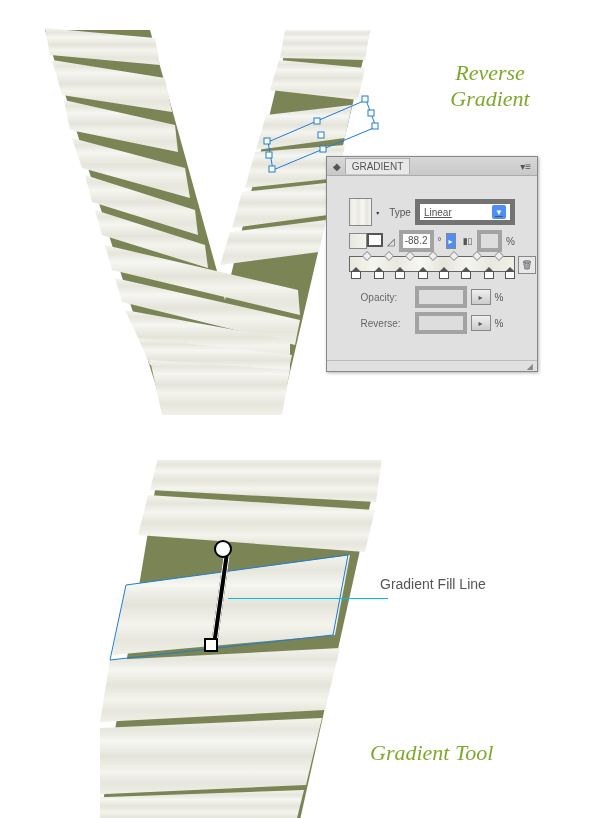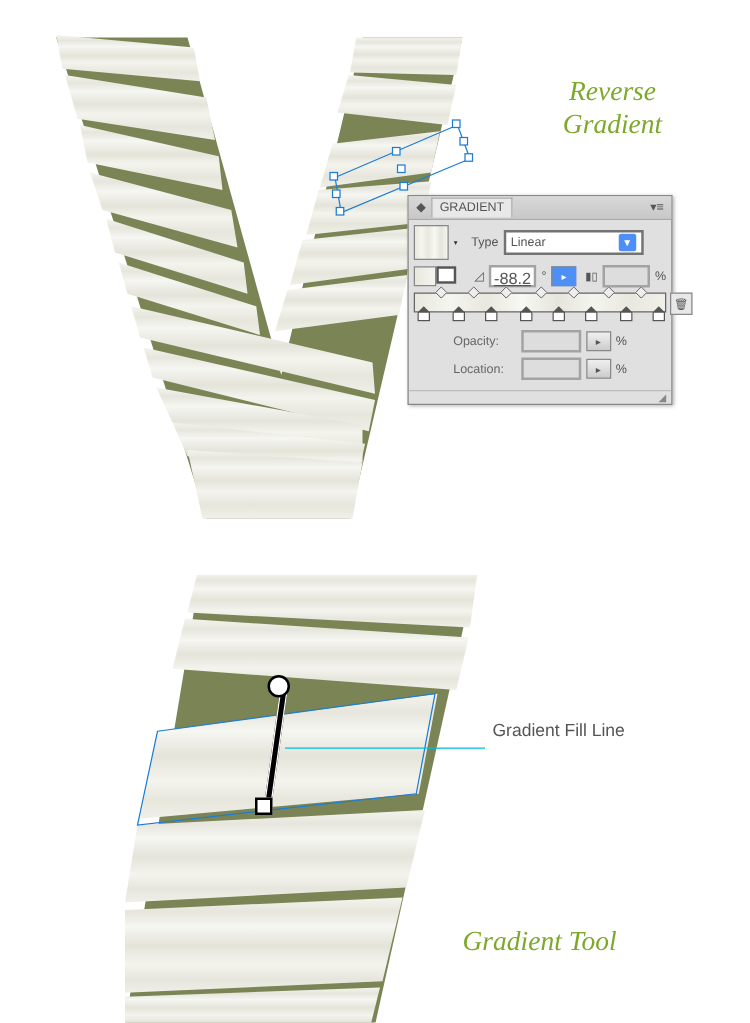--- a/index.html
+++ b/index.html
@@ -52,58 +52,58 @@
   font-size: 10px;
 }
 .panel-tab {
   background: #e8e8e8;
   padding: 2px 6px;
   border: 1px solid #aaa;
   border-bottom: none;
   font-size:10px;
 }
 .panel-body {
-  padding: 4px;
+  padding: 22px;
 }
 .row {
   display: flex;
   align-items: center;
   gap: 4px;
   margin-bottom: 4px;
 }
 .swatch {
   width: 26px; height: 26px;
   background: linear-gradient(90deg,#e8e8de,#f5f5f0,#e8e8de,#f8f8f4,#e5e5dc,#f5f5f0);
   border: 1px solid #888;
 }
 .select {
-  border: 2px solid #737373;
+  border: 5px solid #737373;
   background: #fff;
   padding: 1px 4px;
   display: flex;
   align-items: center;
   justify-content: space-between;
   width: 100px;
   height: 14px;
+  text-decoration: underline;
 }
 .select .arrow {
   width: 14px; height: 14px;
   background: #4d8ef7;
   border-radius: 2px;
   display:flex;align-items:center;justify-content:center;
   color:#fff;
   font-size:8px;
 }
 .input {
-  border: 2px solid #a3a3a3;
+  border: 4px solid #a3a3a3;
   background: #fff;
   width: 40px; height: 12px;
   padding: 1px 2px;
-  font-size:13px;
-  text-decoration:underline;
+  font-size:10px;
 }
 .input.small { width: 30px; }
 .input.disabled { background: #ddd; }
 .gradient-bar {
   position: relative;
   height: 14px;
   background: linear-gradient(90deg,#e8e8de,#f5f5f0,#e8e8de,#f8f8f4,#e5e5dc,#f5f5f0,#e8e8de,#f0f0e8);
   border: 1px solid #666;
   margin: 4px 0 14px 0;
 }
@@ -340,21 +340,21 @@
         <div class="ico" style="position:absolute;right:-22px;top:-1px;width:16px;height:16px">🗑</div>
       </div>
 
       <div class="row" style="justify-content:center;margin-top:6px">
         <span class="lbl">Opacity:</span>
         <div class="input disabled"></div>
         <div class="btn">▸</div>
         <span>%</span>
       </div>
       <div class="row" style="justify-content:center">
-        <span class="lbl">Location:</span>
+        <span class="lbl">Reverse:</span>
         <div class="input disabled"></div>
         <div class="btn">▸</div>
         <span>%</span>
       </div>
     </div>
     <div style="height:10px;border-top:1px solid #bbb;display:flex;justify-content:flex-end;align-items:center;padding-right:4px">
       <span style="font-size:8px;color:#888">◢</span>
     </div>
   </div>
 
@@ -383,19 +383,19 @@
 
   <svg class="sel-poly" style="top:550px;left:108px" width="250" height="120">
     <polygon points="18,35 240,5 225,85 2,110" fill="none" stroke="#1d7dd4" stroke-width="1"></polygon>
   </svg>
 
   <div class="grad-tool-line" style="top:548px;left:218px;height:95px;transform:rotate(8deg)"></div>
   <div class="grad-tool-circle" style="top:540px;left:214px"></div>
   <div class="grad-tool-square" style="top:638px;left:204px"></div>
 
   <div class="annotation-line" style="top:598px;left:228px;width:160px"></div>
-  <div class="annotation-text" style="top:576px;left:394px">
+  <div class="annotation-text" style="top:576px;left:380px">
     <div>Gradient Fill Line</div>
   </div>
 
   <div class="title-text" style="top:740px; left:370px">Gradient Tool</div>
 
 </div>
 
 </body></html>

